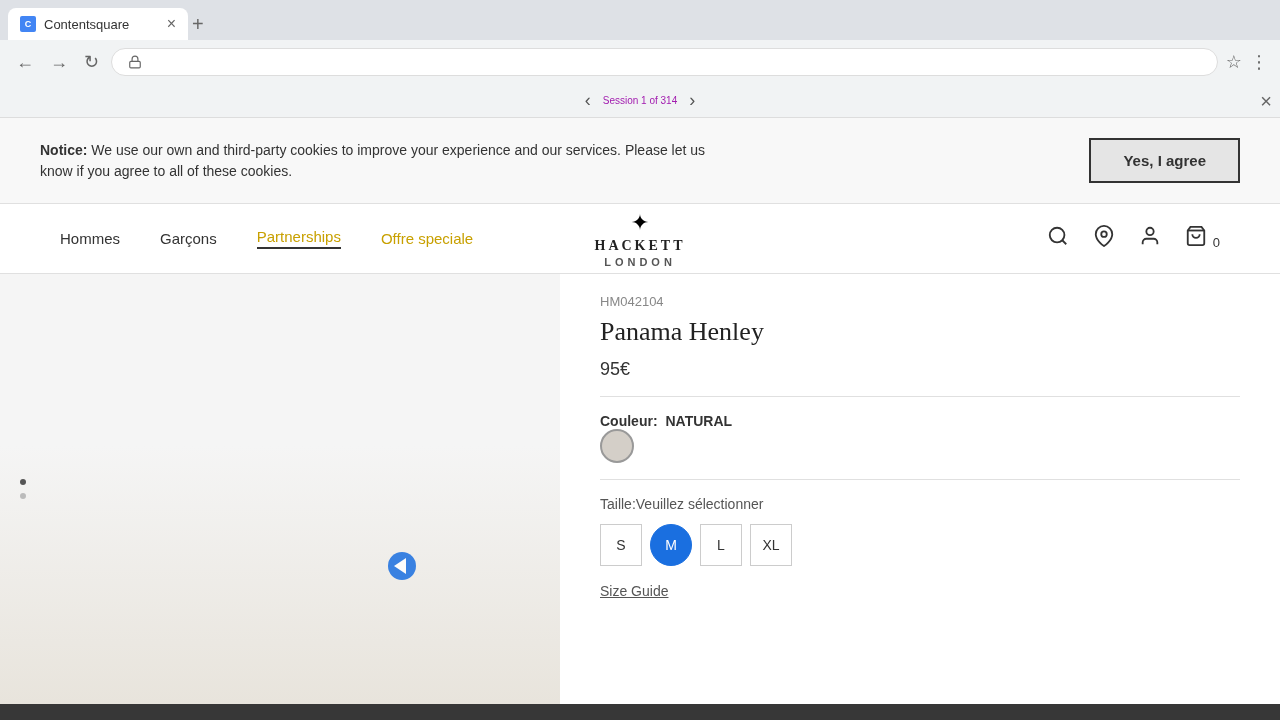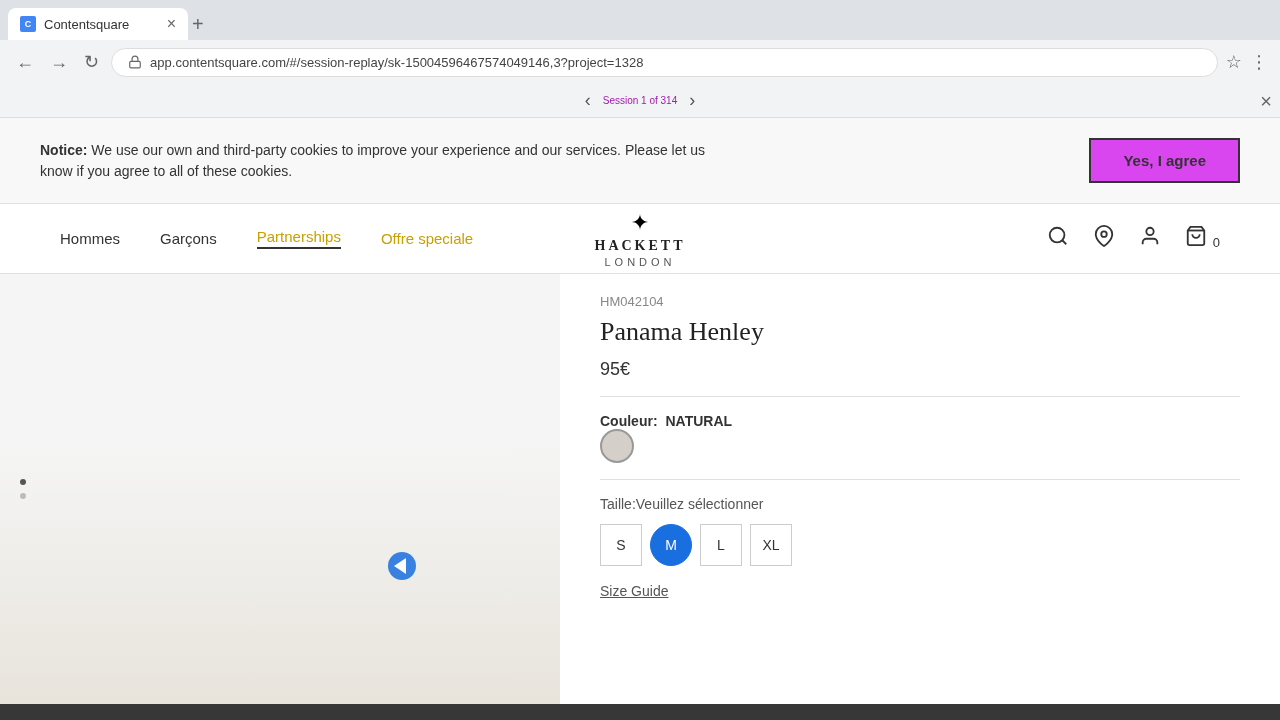--- a/index.html
+++ b/index.html
@@ -13,32 +13,32 @@
     .address-bar { display: flex; align-items: center; padding: 6px 12px; gap: 8px; height: 44px; background: #f1f3f4; }
     .nav-btn { background: none; border: none; color: #666; cursor: pointer; font-size: 18px; padding: 4px; border-radius: 50%; }
     .url-bar { flex: 1; background: #fff; border: 1px solid #ddd; border-radius: 20px; padding: 6px 16px; font-size: 13px; color: #333; display: flex; align-items: center; gap: 8px; }
     .url-text { color: #444; font-size: 13px; }
     .star-btn { background: none; border: none; color: #666; cursor: pointer; font-size: 18px; }
 
     
     .cookie-banner { background: #f8f8f8; border-bottom: 1px solid #e0e0e0; padding: 20px 40px; display: flex; align-items: center; justify-content: space-between; }
     .cookie-text { font-size: 14px; color: #333; max-width: 700px; line-height: 1.5; }
     .cookie-text strong { font-weight: bold; }
-    .cookie-btn { background: #d946ef; border: 2px solid #333; color: #333; padding: 12px 32px; font-size: 15px; font-weight: 600; cursor: pointer; white-space: nowrap; }
+    .cookie-btn { background: #e5e5e5; border: 2px solid #333; color: #333; padding: 12px 32px; font-size: 15px; font-weight: 600; cursor: pointer; white-space: nowrap; }
 
     
     .nav-header { display: flex; align-items: center; padding: 0 60px; height: 70px; border-bottom: 1px solid #e0e0e0; position: relative; }
     .nav-links { display: flex; align-items: flex-end; gap: 40px; flex: 1; }
     .nav-link { font-size: 15px; color: #333; text-decoration: none; cursor: pointer; padding-bottom: 2px; }
     .nav-link.active { color: #c8a000; border-bottom: 2px solid #333; padding-bottom: 2px; }
     .nav-link.special { color: #c8a000; }
 
     .logo-center { position: absolute; left: 50%; transform: translateX(-50%); display: flex; flex-direction: column; align-items: center; }
     .logo-text { font-size: 14px; font-weight: bold; letter-spacing: 3px; color: #222; font-family: 'Georgia', serif; }
-    .logo-sub { font-size: 11px; letter-spacing: 4px; color: #555; margin-top: 2px; }
+    .logo-sub { font-size: 11px; letter-spacing: 4px; color: #555; margin-top: 2px; font-weight: bold; }
 
     .nav-icons { display: flex; align-items: center; gap: 24px; margin-left: auto; }
     .nav-icon-btn { background: none; border: none; cursor: pointer; color: #333; font-size: 20px; position: relative; }
     .cart-badge { font-size: 13px; }
 
     
     .main-content { display: flex; height: 430px; }
     .product-image-area { flex: 0 0 560px; background: #f5f5f5; position: relative; display: flex; align-items: center; justify-content: center; }
     .loading-spinner { width: 40px; height: 40px; border: 3px solid #ccc; border-top-color: #888; border-radius: 50%; animation: spin 1s linear infinite; }
     @keyframes spin { to { transform: rotate(360deg); } }
@@ -84,21 +84,20 @@
   </div>
   <div class="address-bar">
     <button class="nav-btn">←</button>
     <button class="nav-btn">→</button>
     <button class="nav-btn">↻</button>
     <div class="url-bar">
       <svg width="14" height="14" viewBox="0 0 24 24" fill="none" stroke="#666" stroke-width="2">
           <rect x="3" y="11" width="18" height="11" rx="2" ry="2"></rect>
           <path d="M7 11V7a5 5 0 0 1 10 0v4"></path>
         </svg>
-      <span class="url-text">app.contentsquare.com/#/session-replay/sk-15004596467574049146,3?project=1328</span>
     </div>
     <button class="star-btn">☆</button>
     <button class="star-btn">⋮</button>
   </div>
 </div>
 
 <div style="background:#f1f3f4; border-bottom:1px solid #ddd; display:flex; align-items:center; justify-content:center; padding:6px; gap:12px; position:relative;">
   <button class="session-nav-btn">‹</button>
   <span style="font-size:10px;color:#a21caf;">
     <span>Session</span>

